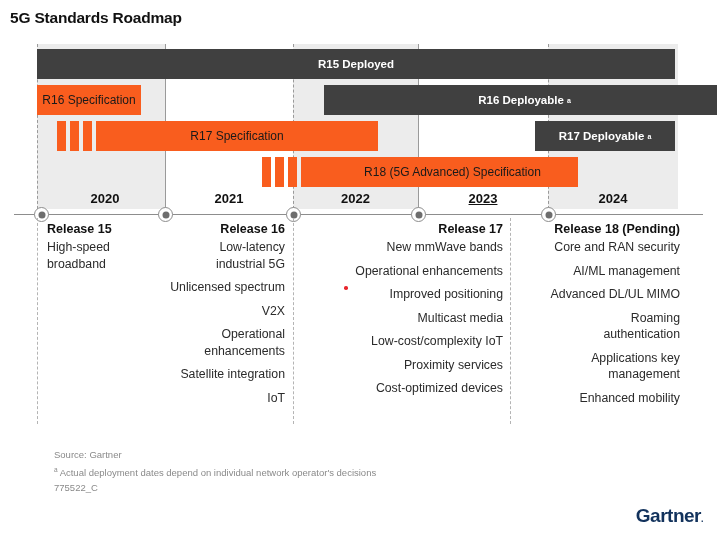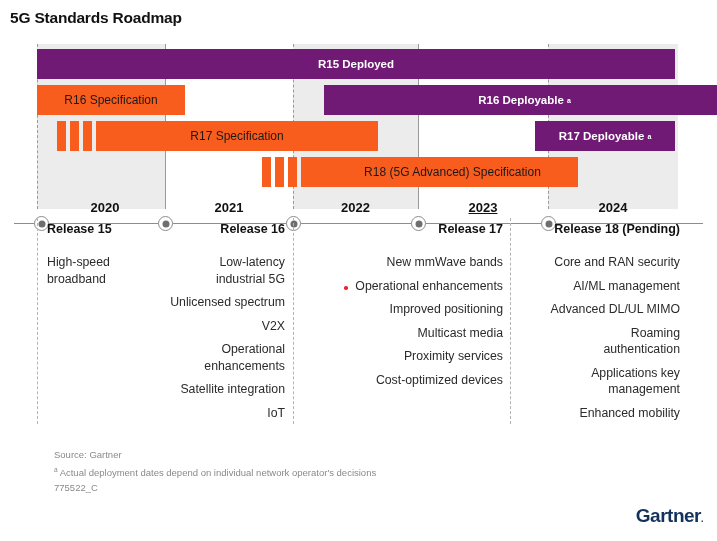--- a/index.html
+++ b/index.html
@@ -37,29 +37,29 @@
   }
 
   .barrow{position:absolute;left:0;width:717px;}
   .bar{
     position:absolute;height:30px;
     display:flex;align-items:center;justify-content:center;
     font-size:11.5px;font-weight:bold;
     box-sizing:border-box;
     white-space:nowrap;
   }
-  .bar.navy{background:#701a75;color:#ffffff;}
+  .bar.navy{background:#404040;color:#ffffff;}
   .bar.orange{background:#f95d1e;color:#1a1a1a;font-weight:normal;font-size:12px;}
   .bar .sup{font-size:7px;vertical-align:super;margin-left:3px;font-weight:bold;}
 
   
   .stripe{position:absolute;height:30px;background:#f95d1e;}
 
   
-  #axis{position:absolute;left:0;top:216px;width:568px;height:34px;}
+  #axis{position:absolute;left:0;top:207px;width:568px;height:34px;}
   #axisline{position:absolute;left:14px;top:7px;width:689px;height:1.4px;background:#8d8d8d;}
   .yearlabel{
     position:absolute;top:-16px;
     font-size:13px;font-weight:bold;color:#111;
     text-align:center;
   }
   .node{
     position:absolute;top:0px;width:15px;height:15px;border-radius:50%;
     background:#ffffff;border:1.6px solid #8d8d8d;box-sizing:border-box;
   }
@@ -68,21 +68,21 @@
     width:7px;height:7px;border-radius:50%;background:#6e6e6e;
     transform:translate(-50%,-50%);
   }
 
   
   #columns{position:absolute;left:0;top:222px;width:717px;height:210px;}
   .colsep{position:absolute;top:-4px;height:206px;border-left:1px dashed #b4b4b4;}
   .col{position:absolute;top:0;}
   .colhead{
     font-size:12.5px;font-weight:bold;color:#111;
-    margin-bottom:18px;white-space:nowrap;
+    margin-bottom:3px;white-space:nowrap;
   }
   .item{
     font-size:12.3px;color:#2b2b2b;line-height:16.5px;margin-bottom:7px;
   }
   .col.right .colhead,.col.right .item{text-align:right;}
   .col.left .colhead,.col.left .item{text-align:left;}
 
   #reddot{
     position:absolute;left:344px;top:286px;width:3.5px;height:3.5px;
     background:#e8262d;border-radius:50%;
@@ -120,21 +120,21 @@
   <div class="vline" style="left:418px;"></div>
   <div class="vline dash" style="left:548px;"></div>
 
   <div class="barrow" style="top:5px;">
     <div class="bar navy" style="left:37px;width:638px;">
       <span>R15 Deployed</span>
     </div>
   </div>
 
   <div class="barrow" style="top:41px;">
-    <div class="bar orange" style="left:37px;width:148px;">
+    <div class="bar orange" style="left:37px;width:104px;">
       <span>R16 Specification</span>
     </div>
     <div class="bar navy" style="left:288px;width:401px;margin-left:36px;">
       <span>R16 Deployable</span>
         <span class="sup">a</span>
     </div>
   </div>
 
   <div class="barrow" style="top:77px;">
     <div class="stripe" style="left:57px;width:9px;"></div>
@@ -199,20 +199,21 @@
       </div>
   </div>
 
   <div class="col right" style="left:318px;width:185px;">
     <div class="colhead">Release 17</div>
     <div class="items">
         <div class="item">New mmWave bands</div>
         <div class="item">Operational enhancements</div>
         <div class="item">Improved positioning</div>
         <div class="item">Multicast media</div>
+        <div class="item">Low-cost/complexity IoT</div>
         <div class="item">Proximity services</div>
         <div class="item">Cost-optimized devices</div>
       </div>
   </div>
 
   <div class="col right" style="left:520px;width:160px;">
     <div class="colhead">Release 18 (Pending)</div>
     <div class="items">
         <div class="item">Core and RAN security</div>
         <div class="item">AI/ML management</div>

